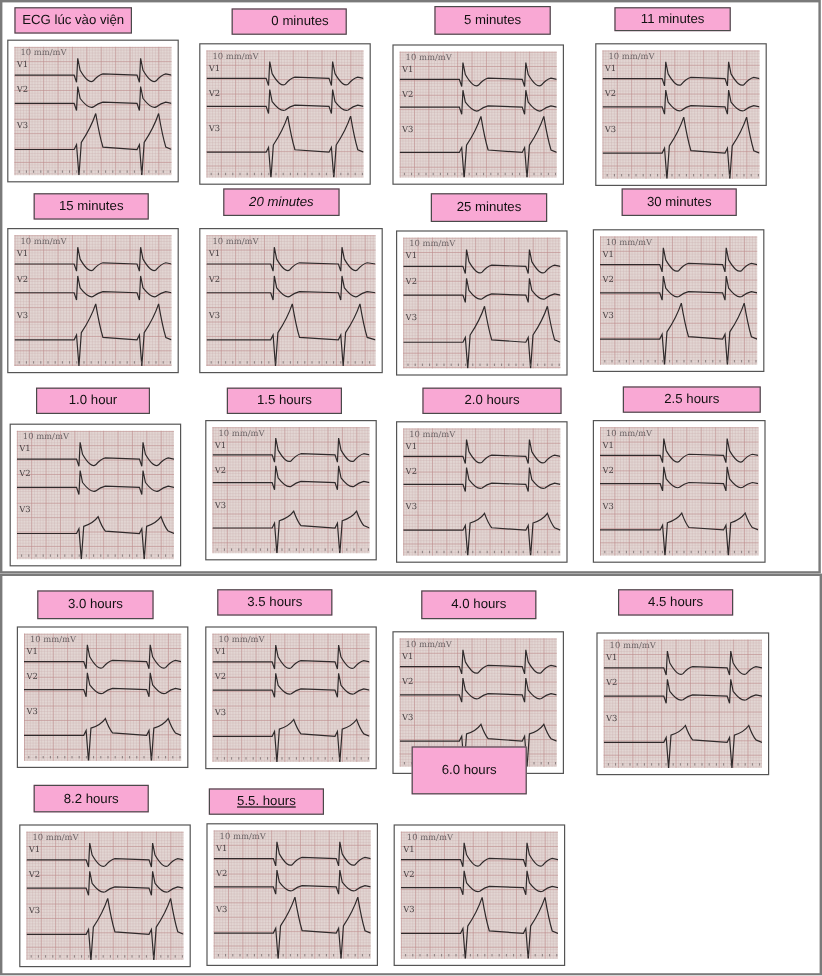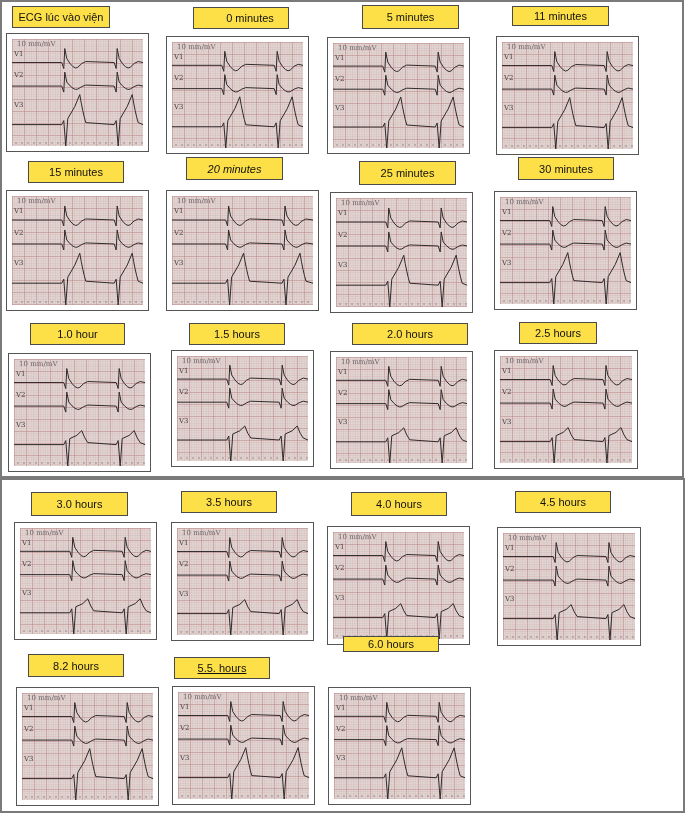--- a/index.html
+++ b/index.html
@@ -6,21 +6,21 @@
     html, body { width: 685px; height: 813px; background: #ffffff; overflow: hidden; }
     body { position: relative; font-family: "Liberation Sans", "DejaVu Sans", sans-serif; }
     .section {
       position: absolute;
       border: 2px solid #7a7a7a;
       background: #ffffff;
     }
     .label {
       position: absolute;
       border: 1px solid #4a4a4a;
-      background: #fde047;
+      background: #f9a8d4;
       font-size: 11px;
       color: #111111;
       display: flex;
       align-items: center;
       justify-content: center;
       white-space: nowrap;
     }
     .panel {
       position: absolute;
       border: 1px solid #555555;
@@ -447,21 +447,21 @@
           <line x1="118" y1="102" x2="118" y2="104" stroke="#6a6061" stroke-width="0.6"></line>
           <line x1="124" y1="102" x2="124" y2="104" stroke="#6a6061" stroke-width="0.6"></line>
           <line x1="130" y1="102" x2="130" y2="104" stroke="#6a6061" stroke-width="0.6"></line>
         </svg>
         <span class="scale">10 mm/mV</span>
         <span class="lead" style="top:10.600000000000001px">V1</span>
         <span class="lead" style="top:31.799999999999997px">V2</span>
         <span class="lead" style="top:61.48px">V3</span>
       </div>
     </div>
-    <div class="label" style="left: 519px; top: 322px; width: 78px; height: 22px;">2.5 hours</div>
+    <div class="label" style="left: 519px; top: 322px; width: 115px; height: 22px;">2.5 hours</div>
     <div class="panel" style="left: 494px; top: 350px; width: 144px; height: 119px;">
       <div class="paper">
         <svg viewBox="0 0 132 107" preserveAspectRatio="none">
           <path d="M0 23.54 L50.160000000000004 23.54 L52.160000000000004 29.54 L53.160000000000004 9.54 L55.160000000000004 19.54 Q62.160000000000004 31.54 66.16 28.34 Q70.16 23.54 74.16 22.54 L102.96000000000001 23.54 L104.96000000000001 29.54 L105.96000000000001 9.54 L107.96000000000001 19.54 Q114.96000000000001 31.54 118.96000000000001 28.34 Q122.96000000000001 23.54 126.96000000000001 22.54 L132 23.54" fill="none" stroke="#2f2a2b" stroke-width="1"></path>
           <path d="M0 47.08 L50.160000000000004 47.08 L52.160000000000004 53.08 L53.160000000000004 33.08 L55.160000000000004 43.08 Q62.160000000000004 52.08 66.16 50.08 Q70.16 47.08 74.16 46.08 L102.96000000000001 47.08 L104.96000000000001 53.08 L105.96000000000001 33.08 L107.96000000000001 43.08 Q114.96000000000001 52.08 118.96000000000001 50.08 Q122.96000000000001 47.08 126.96000000000001 46.08 L132 47.08" fill="none" stroke="#2f2a2b" stroke-width="1"></path>
           <path d="M0 85.60000000000001 L50.160000000000004 85.60000000000001 L52.160000000000004 81.60000000000001 L54.160000000000004 107.60000000000001 L56.160000000000004 79.60000000000001 Q64.16 77.2 68.16 71.60000000000001 Q71.16 80.00000000000001 74.16 83.60000000000001 L102.96000000000001 85.60000000000001 L104.96000000000001 81.60000000000001 L106.96000000000001 107.60000000000001 L108.96000000000001 79.60000000000001 Q116.96000000000001 77.2 120.96000000000001 71.60000000000001 Q123.96000000000001 80.00000000000001 126.96000000000001 83.60000000000001 L132 85.60000000000001" fill="none" stroke="#2f2a2b" stroke-width="1"></path>
           <line x1="4" y1="103" x2="4" y2="105" stroke="#6a6061" stroke-width="0.6"></line>
           <line x1="10" y1="103" x2="10" y2="105" stroke="#6a6061" stroke-width="0.6"></line>
           <line x1="16" y1="103" x2="16" y2="105" stroke="#6a6061" stroke-width="0.6"></line>
           <line x1="22" y1="103" x2="22" y2="105" stroke="#6a6061" stroke-width="0.6"></line>
@@ -699,21 +699,21 @@
           <line x1="118" y1="103" x2="118" y2="105" stroke="#6a6061" stroke-width="0.6"></line>
           <line x1="124" y1="103" x2="124" y2="105" stroke="#6a6061" stroke-width="0.6"></line>
           <line x1="130" y1="103" x2="130" y2="105" stroke="#6a6061" stroke-width="0.6"></line>
         </svg>
         <span class="scale">10 mm/mV</span>
         <span class="lead" style="top:10.700000000000001px">V1</span>
         <span class="lead" style="top:32.1px">V2</span>
         <span class="lead" style="top:62.059999999999995px">V3</span>
       </div>
     </div>
-    <div class="label" style="left: 343px; top: 636px; width: 96px; height: 16px;">6.0 hours</div>
+    <div class="label" style="left: 343px; top: 622px; width: 96px; height: 40px;">6.0 hours</div>
     <div class="panel" style="left: 328px; top: 687px; width: 143px; height: 118px;">
       <div class="paper">
         <svg viewBox="0 0 131 106" preserveAspectRatio="none">
           <path d="M0 23.32 L49.78 23.32 L51.78 29.32 L52.78 9.32 L54.78 19.32 Q61.78 31.32 65.78 28.12 Q69.78 23.32 73.78 22.32 L102.18 23.32 L104.18 29.32 L105.18 9.32 L107.18 19.32 Q114.18 31.32 118.18 28.12 Q122.18 23.32 126.18 22.32 L131 23.32" fill="none" stroke="#2f2a2b" stroke-width="1"></path>
           <path d="M0 46.64 L49.78 46.64 L51.78 52.64 L52.78 32.64 L54.78 42.64 Q61.78 51.64 65.78 49.64 Q69.78 46.64 73.78 45.64 L102.18 46.64 L104.18 52.64 L105.18 32.64 L107.18 42.64 Q114.18 51.64 118.18 49.64 Q122.18 46.64 126.18 45.64 L131 46.64" fill="none" stroke="#2f2a2b" stroke-width="1"></path>
           <path d="M0 84.80000000000001 L49.78 84.80000000000001 L51.78 80.80000000000001 L53.78 106.80000000000001 L55.78 78.80000000000001 Q63.78 66.80000000000001 67.78 54.80000000000001 Q70.78 72.80000000000001 73.78 82.80000000000001 L102.18 84.80000000000001 L104.18 80.80000000000001 L106.18 106.80000000000001 L108.18 78.80000000000001 Q116.18 66.80000000000001 120.18 54.80000000000001 Q123.18 72.80000000000001 126.18 82.80000000000001 L131 84.80000000000001" fill="none" stroke="#2f2a2b" stroke-width="1"></path>
           <line x1="4" y1="102" x2="4" y2="104" stroke="#6a6061" stroke-width="0.6"></line>
           <line x1="10" y1="102" x2="10" y2="104" stroke="#6a6061" stroke-width="0.6"></line>
           <line x1="16" y1="102" x2="16" y2="104" stroke="#6a6061" stroke-width="0.6"></line>
           <line x1="22" y1="102" x2="22" y2="104" stroke="#6a6061" stroke-width="0.6"></line>

